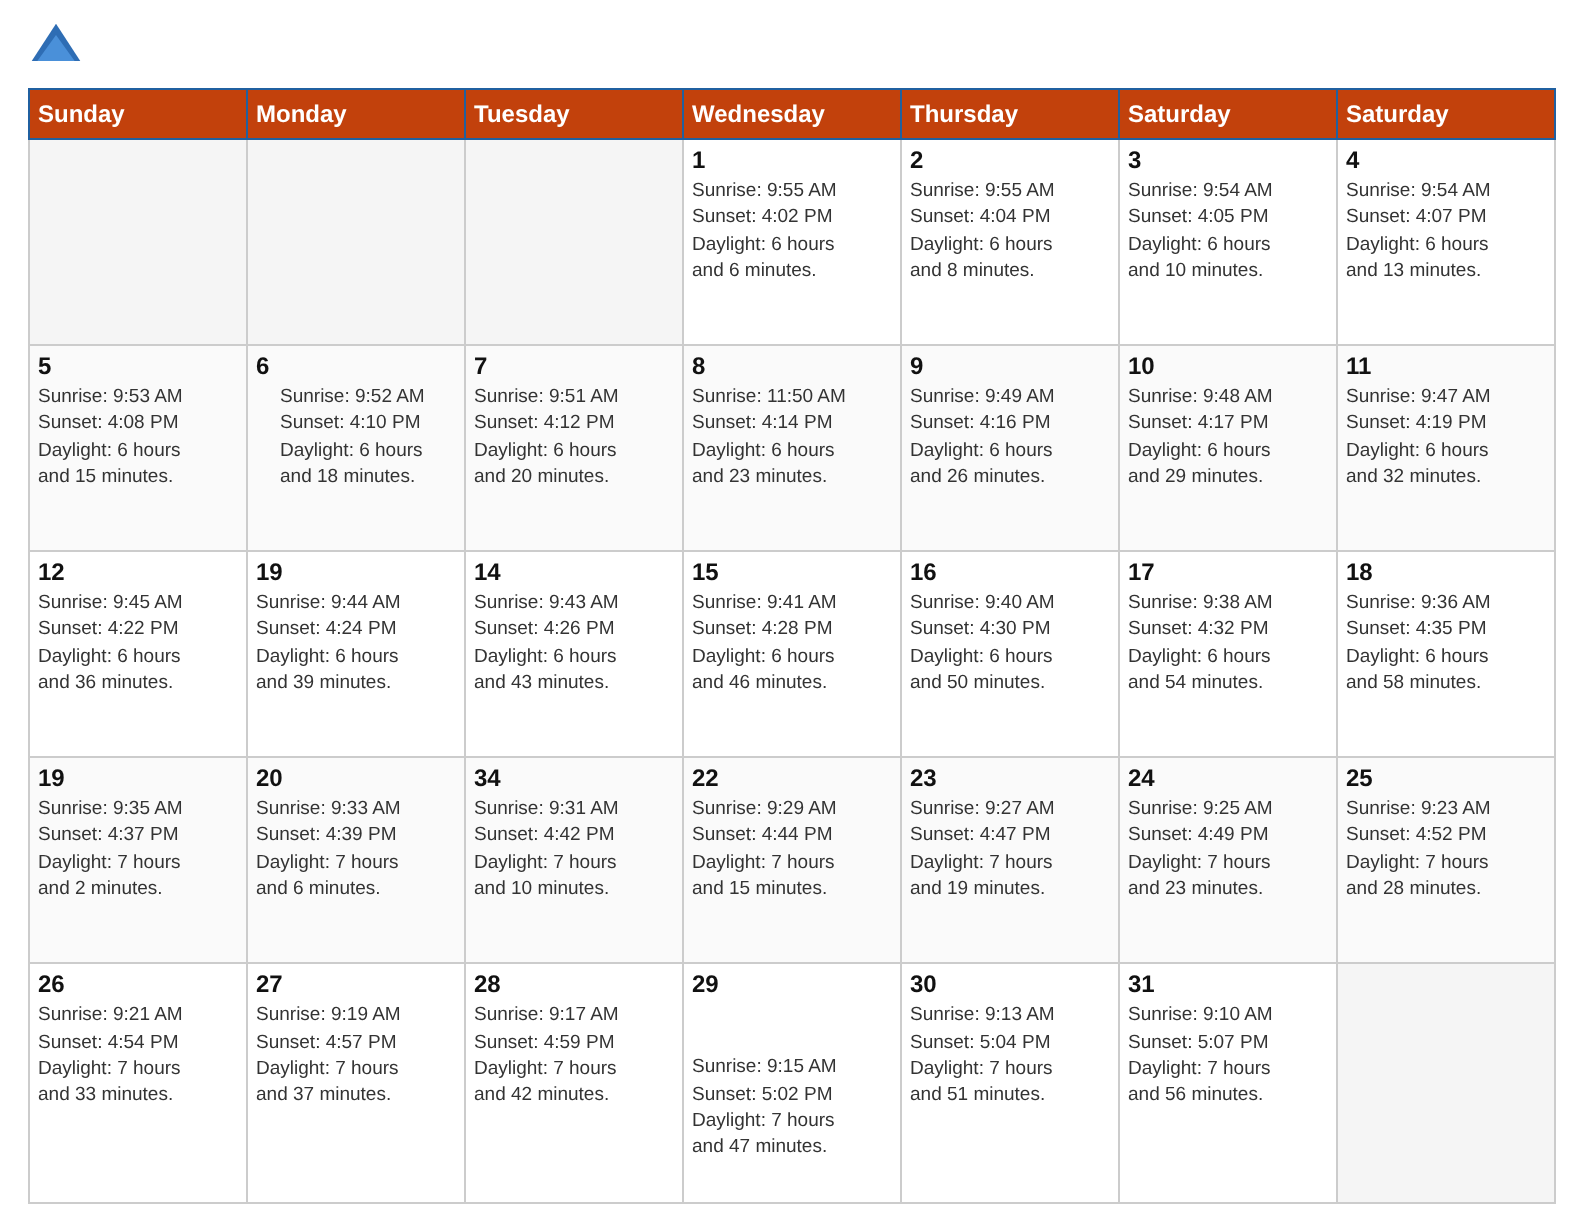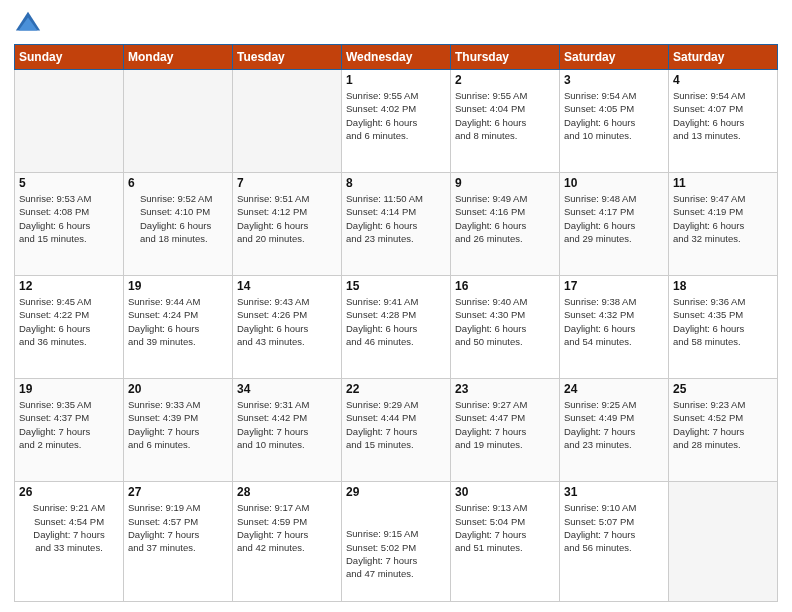--- a/index.html
+++ b/index.html
@@ -310,21 +310,21 @@
             <div class="day-number">25</div>
             <div class="day-info" style="white-space: pre-line;">Sunrise: 9:23 AM
 Sunset: 4:52 PM
 Daylight: 7 hours
 and 28 minutes.</div>
           </td>
         </tr>
         <tr>
           <td>
             <div class="day-number">26</div>
-            <div class="day-info" style="white-space: pre-line; text-align: center;">Sunrise: 9:21 AM
+            <div class="day-info" style="white-space: pre-line;">Sunrise: 9:21 AM
 Sunset: 4:54 PM
 Daylight: 7 hours
 and 33 minutes.</div>
           </td>
           <td>
             <div class="day-number">27</div>
             <div class="day-info" style="white-space: pre-line;">Sunrise: 9:19 AM
 Sunset: 4:57 PM
 Daylight: 7 hours
 and 37 minutes.</div>

